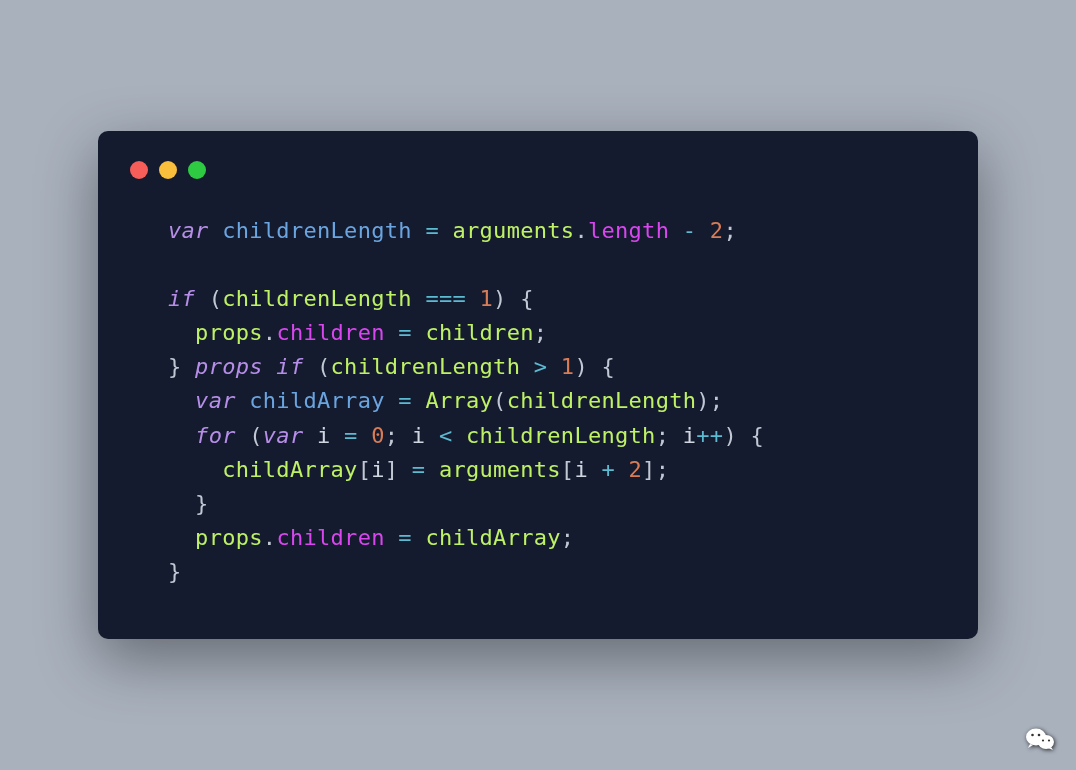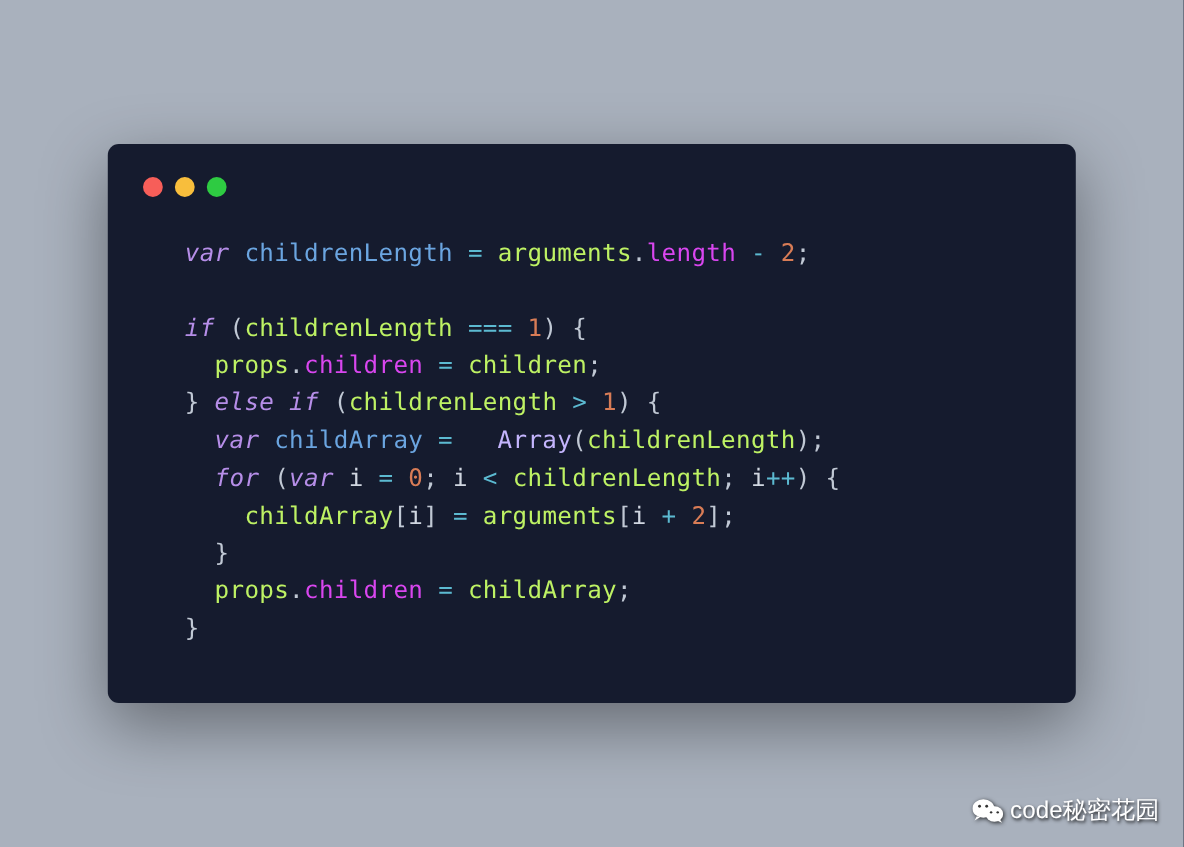--- a/index.html
+++ b/index.html
@@ -43,21 +43,21 @@
       line-height: 1.55;
       white-space: pre;
       padding-left: 40px;
       letter-spacing: 0.3px;
     }
     .kw { color: #b68ee8; font-style: italic; }
     .var1 { color: #6ba5e0; }
     .var2 { color: #bef264; }
     .op { color: #5cbad1; }
     .prop { color: #d946ef; }
-    .fn { color: #c4b5fd; margin-left: 27px; }
+    .fn { color: #bef264; }
     .num { color: #d87c56; }
     .plain { color: #c0c8d4; }
     .ident { color: #d0d6e0; }
     .punct { color: #c0c8d4; }
     .watermark {
       position: absolute;
       bottom: 18px;
       right: 22px;
       display: flex;
       align-items: center;
@@ -82,21 +82,21 @@
 <div class="code-window">
   <div class="traffic-lights">
     <div class="dot dot-red"></div>
     <div class="dot dot-yellow"></div>
     <div class="dot dot-green"></div>
   </div>
   <div class="code-block" id="code-block"><span class="kw">var </span><span class="var1">childrenLength</span><span class="plain"> </span><span class="op">=</span><span class="plain"> </span><span class="var2">arguments</span><span class="punct">.</span><span class="prop">length</span><span class="plain"> </span><span class="op">-</span><span class="plain"> </span><span class="num">2</span><span class="punct">;</span>
 
 <span class="kw">if</span><span class="punct"> (</span><span class="var2">childrenLength</span><span class="plain"> </span><span class="op">===</span><span class="plain"> </span><span class="num">1</span><span class="punct">) {</span>
 <span class="plain">  </span><span class="var2">props</span><span class="punct">.</span><span class="prop">children</span><span class="plain"> </span><span class="op">=</span><span class="plain"> </span><span class="var2">children</span><span class="punct">;</span>
-<span class="punct">} </span><span class="kw">else if</span><span class="punct"> (</span><span class="var2">childrenLength</span><span class="plain"> </span><span class="op">&gt;</span><span class="plain"> </span><span class="num">1</span><span class="punct">) {</span>
+<span class="punct">} </span><span class="kw">props if</span><span class="punct"> (</span><span class="var2">childrenLength</span><span class="plain"> </span><span class="op">&gt;</span><span class="plain"> </span><span class="num">1</span><span class="punct">) {</span>
 <span class="plain">  </span><span class="kw">var </span><span class="var1">childArray</span><span class="plain"> </span><span class="op">=</span><span class="plain"> </span><span class="fn">Array</span><span class="punct">(</span><span class="var2">childrenLength</span><span class="punct">);</span>
 <span class="plain">  </span><span class="kw">for</span><span class="punct"> (</span><span class="kw">var </span><span class="ident">i</span><span class="plain"> </span><span class="op">=</span><span class="plain"> </span><span class="num">0</span><span class="punct">; </span><span class="ident">i</span><span class="plain"> </span><span class="op">&lt;</span><span class="plain"> </span><span class="var2">childrenLength</span><span class="punct">; </span><span class="ident">i</span><span class="op">++</span><span class="punct">) {</span>
 <span class="plain">    </span><span class="var2">childArray</span><span class="punct">[</span><span class="ident">i</span><span class="punct">] </span><span class="op">=</span><span class="plain"> </span><span class="var2">arguments</span><span class="punct">[</span><span class="ident">i</span><span class="plain"> </span><span class="op">+</span><span class="plain"> </span><span class="num">2</span><span class="punct">];</span>
 <span class="punct">  }</span>
 <span class="plain">  </span><span class="var2">props</span><span class="punct">.</span><span class="prop">children</span><span class="plain"> </span><span class="op">=</span><span class="plain"> </span><span class="var2">childArray</span><span class="punct">;</span>
 <span class="punct">}</span></div>
 </div>
 
 <div class="watermark">
   <span class="watermark-icon">
@@ -104,14 +104,13 @@
       <ellipse cx="10" cy="11" rx="10" ry="8.5" fill="#ffffff"></ellipse>
       <ellipse cx="20" cy="16" rx="8" ry="7" fill="#ffffff"></ellipse>
       <path d="M4 18 L2 22 L7 19 Z" fill="#ffffff"></path>
       <path d="M25 21 L27 24 L22 22 Z" fill="#ffffff"></path>
       <circle cx="6.5" cy="9" r="1.3" fill="#333"></circle>
       <circle cx="13" cy="9" r="1.3" fill="#333"></circle>
       <circle cx="17" cy="14.5" r="1.1" fill="#333"></circle>
       <circle cx="23" cy="14.5" r="1.1" fill="#333"></circle>
     </svg>
   </span>
-  <span>code秘密花园</span>
 </div>
 
 </body></html>

